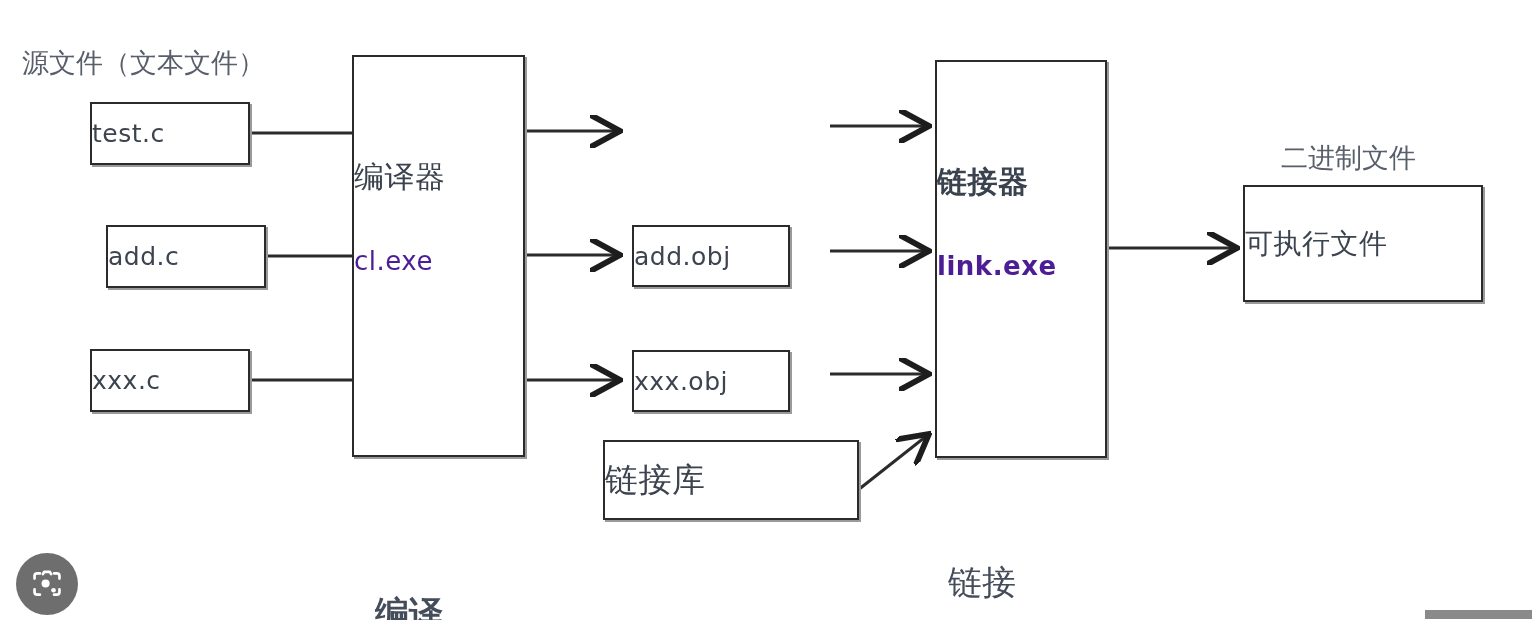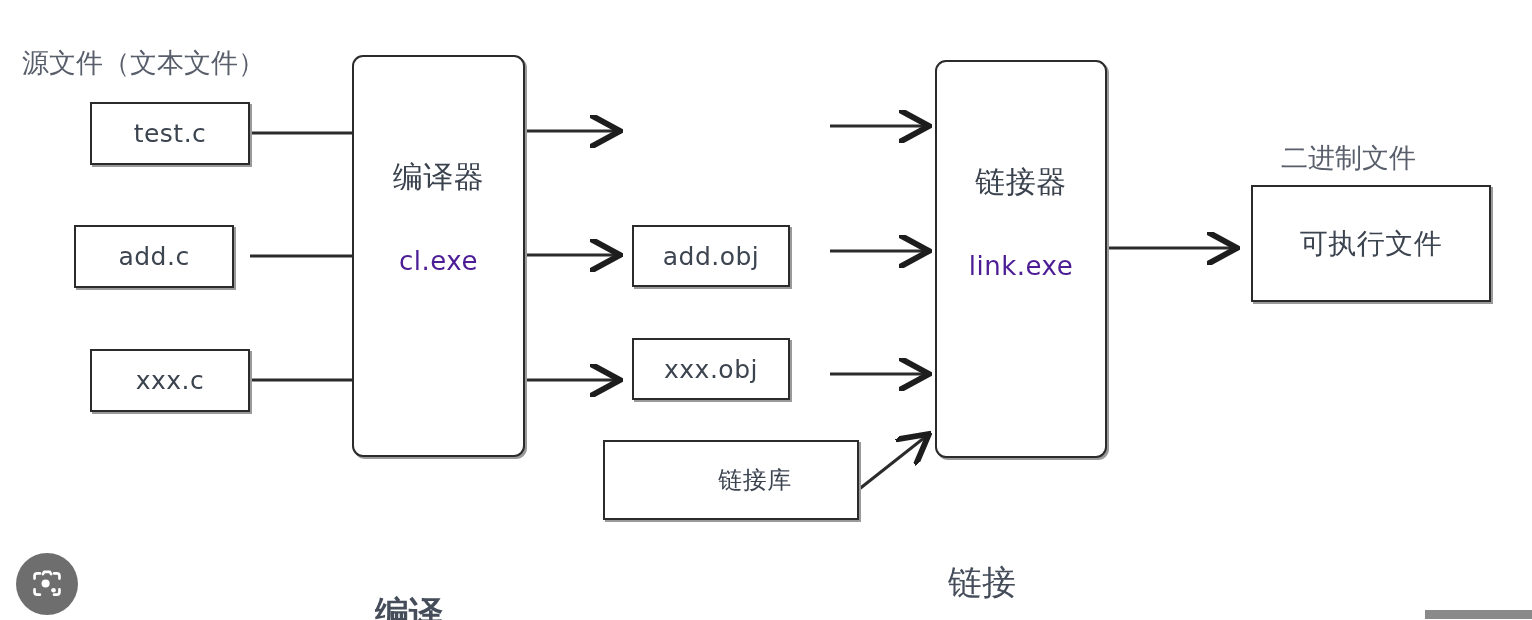--- a/index.html
+++ b/index.html
@@ -27,53 +27,51 @@
 
   
   .node {
     position: absolute;
     box-sizing: border-box;
     background: #ffffff;
     border: 2px solid #2b2b2b;
     box-shadow: 2px 2px 0 0 #9a9a9a;
     display: flex;
     flex-direction: column;
-    align-items: center;
+    align-items: flex-start;
     justify-content: center;
     color: #3c4450;
     letter-spacing: 0.5px;
   }
   .node .line {
     display: block;
     white-space: nowrap;
   }
   .src-node {
     font-size: 25px;
   }
   .obj-node {
     font-size: 25px;
   }
   .proc-node {
     font-size: 27px;
     justify-content: flex-start;
-    border-radius: 11px;
   }
   .proc-node .title {
     font-size: 30px;
     margin-top: 100px;
     color: #3a424e;
   }
   .proc-node .sub {
     font-size: 26px;
     margin-top: 48px;
     color: #4c1d95;
   }
   .lib-node {
-    font-size: 24px;
-    padding-left: 48px;
+    font-size: 33px;
   }
   .exe-node {
     font-size: 28px;
     line-height: 1.55;
   }
 
   
   .label {
     position: absolute;
     color: #585f6b;
@@ -134,52 +132,52 @@
 
   <div class="label cap-label" style="left:22px; top:45px;">源文件（文本文件）</div>
 
 
   <div class="label cap-label" style="left:1281px; top:140px;">二进制文件</div>
 
   <div class="node src-node" style="left:90px; top:102px; width:160px; height:63px;">
     <span class="line">test.c</span>
   </div>
 
-  <div class="node src-node" style="left:74px; top:225px; width:160px; height:63px;">
+  <div class="node src-node" style="left:106px; top:225px; width:160px; height:63px;">
     <span class="line">add.c</span>
   </div>
 
   <div class="node src-node" style="left:90px; top:349px; width:160px; height:63px;">
     <span class="line">xxx.c</span>
   </div>
 
   <div class="node proc-node" style="left:352px; top:55px; width:173px; height:402px;">
     <span class="line title">编译器</span>
     <span class="line sub">cl.exe</span>
   </div>
 
 
   <div class="node obj-node" style="left:632px; top:225px; width:158px; height:62px;">
     <span class="line">add.obj</span>
   </div>
 
-  <div class="node obj-node" style="left:632px; top:338px; width:158px; height:62px;">
+  <div class="node obj-node" style="left:632px; top:350px; width:158px; height:62px;">
     <span class="line">xxx.obj</span>
   </div>
 
   <div class="node lib-node" style="left:603px; top:440px; width:256px; height:80px;">
     <span class="line">链接库</span>
   </div>
 
-  <div class="node proc-node" style="left:935px; top:60px; width:172px; height:398px;">
+  <div class="node proc-node" style="left:935px; top:60px; width:172px; height:398px;font-weight:bold;">
     <span class="line title">链接器</span>
     <span class="line sub">link.exe</span>
   </div>
 
-  <div class="node exe-node" style="left:1243px; top:185px; width:240px; height:117px;margin-left:8px;">
+  <div class="node exe-node" style="left:1243px; top:185px; width:240px; height:117px;">
     <span class="line">可执行文件</span>
   </div>
 
   <div class="label stage-label" style="left:375px; top:591px;font-weight:bold;">编译</div>
 
   <div class="label stage-label" style="left:948px; top:560px;">链接</div>
 
   <div class="lens-btn" style="left:16px; top:553px;">
     <svg width="34" height="34" viewBox="0 0 24 24">
       <g fill="none" stroke="#ffffff" stroke-width="1.9" stroke-linecap="round" stroke-linejoin="round">

